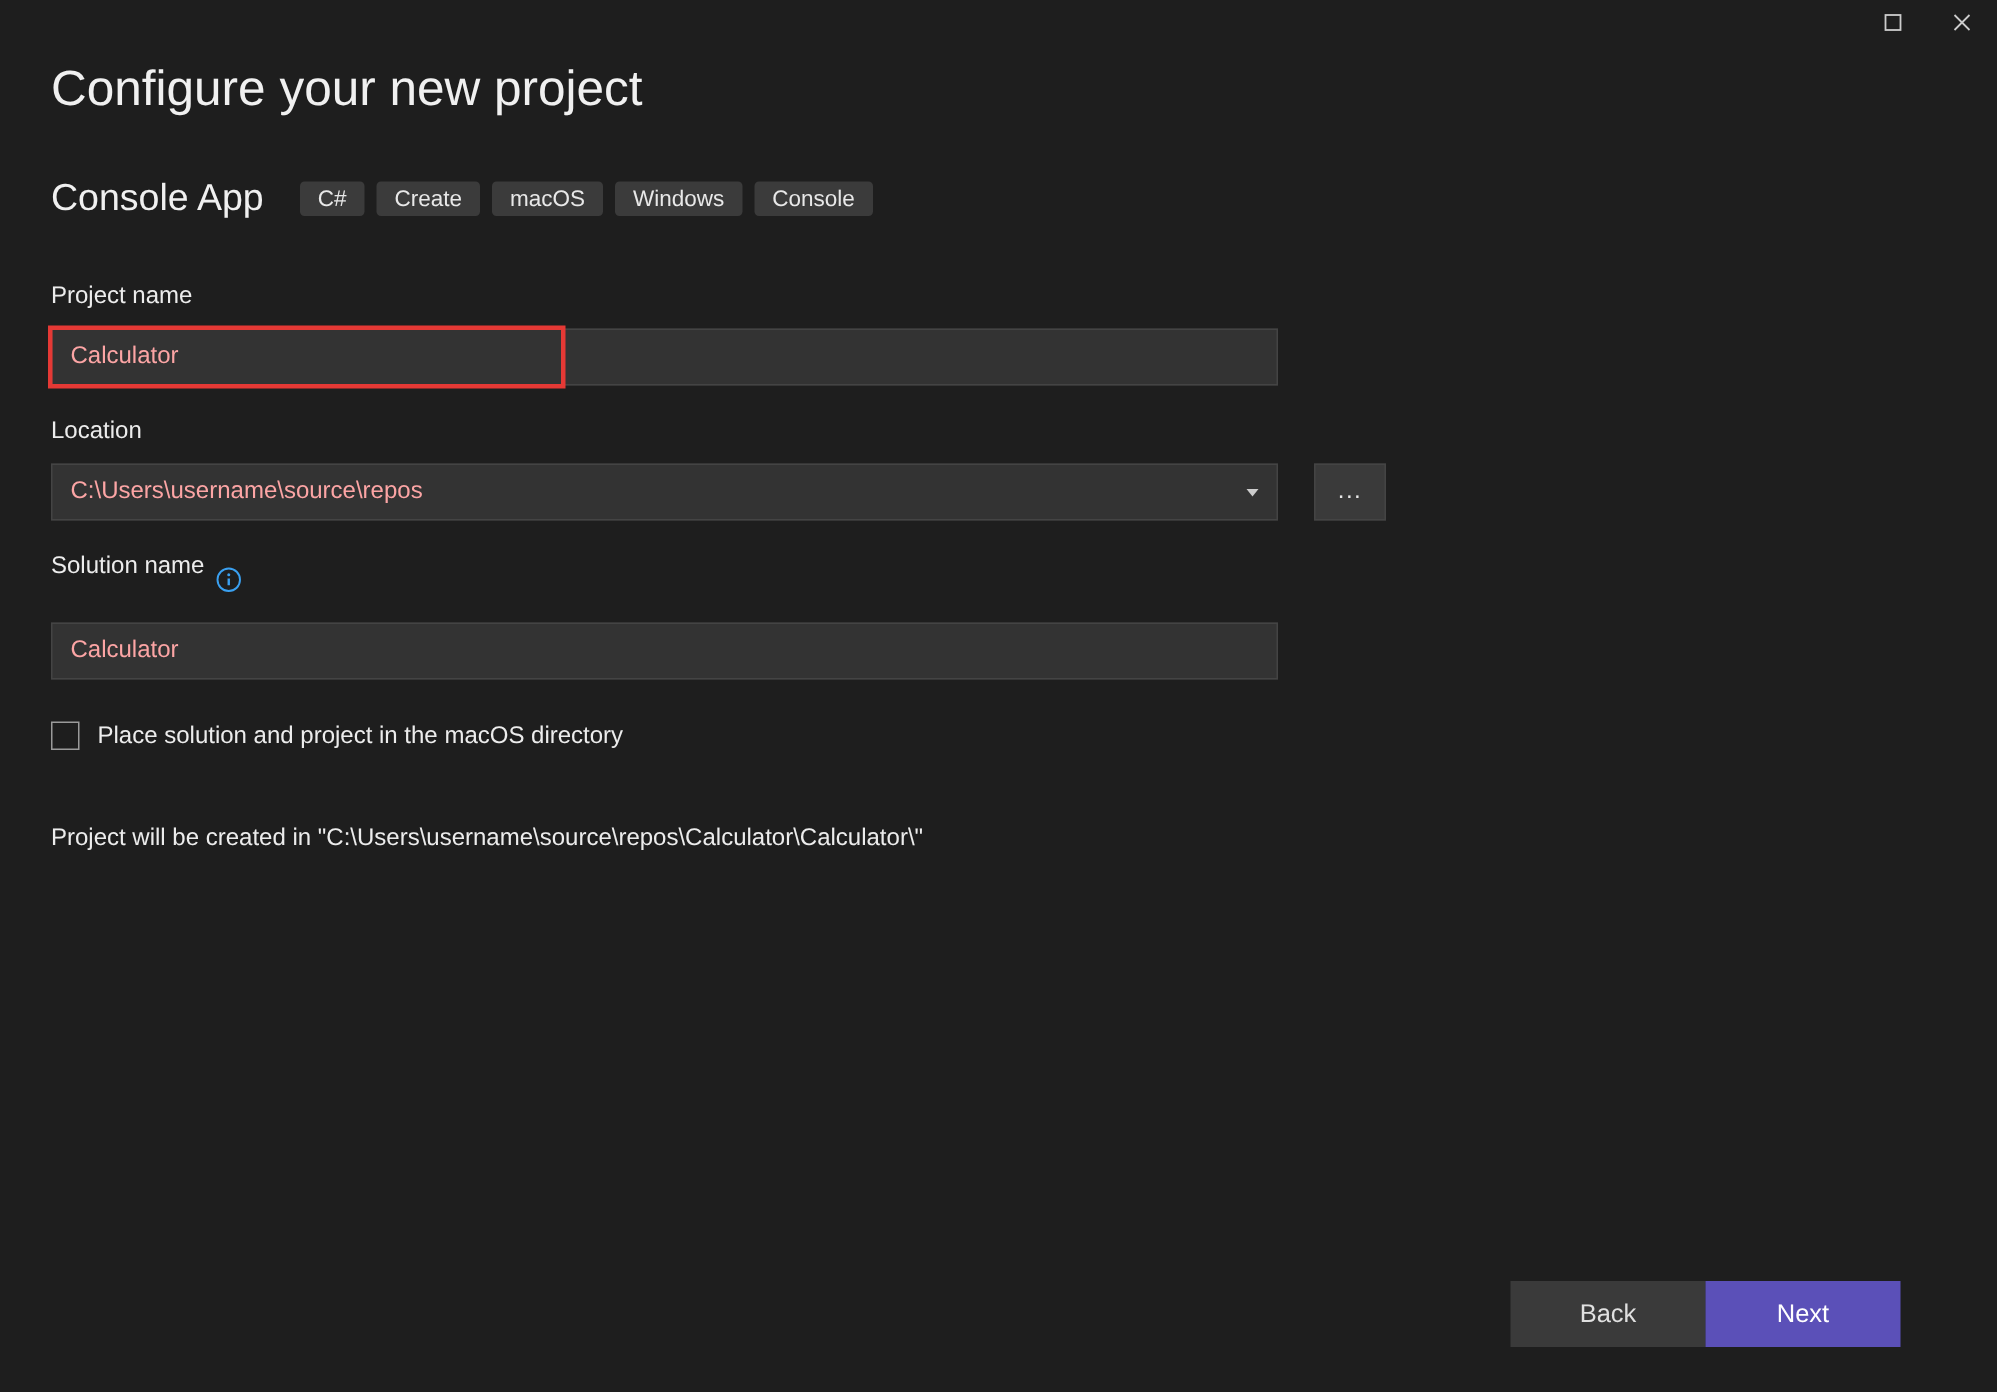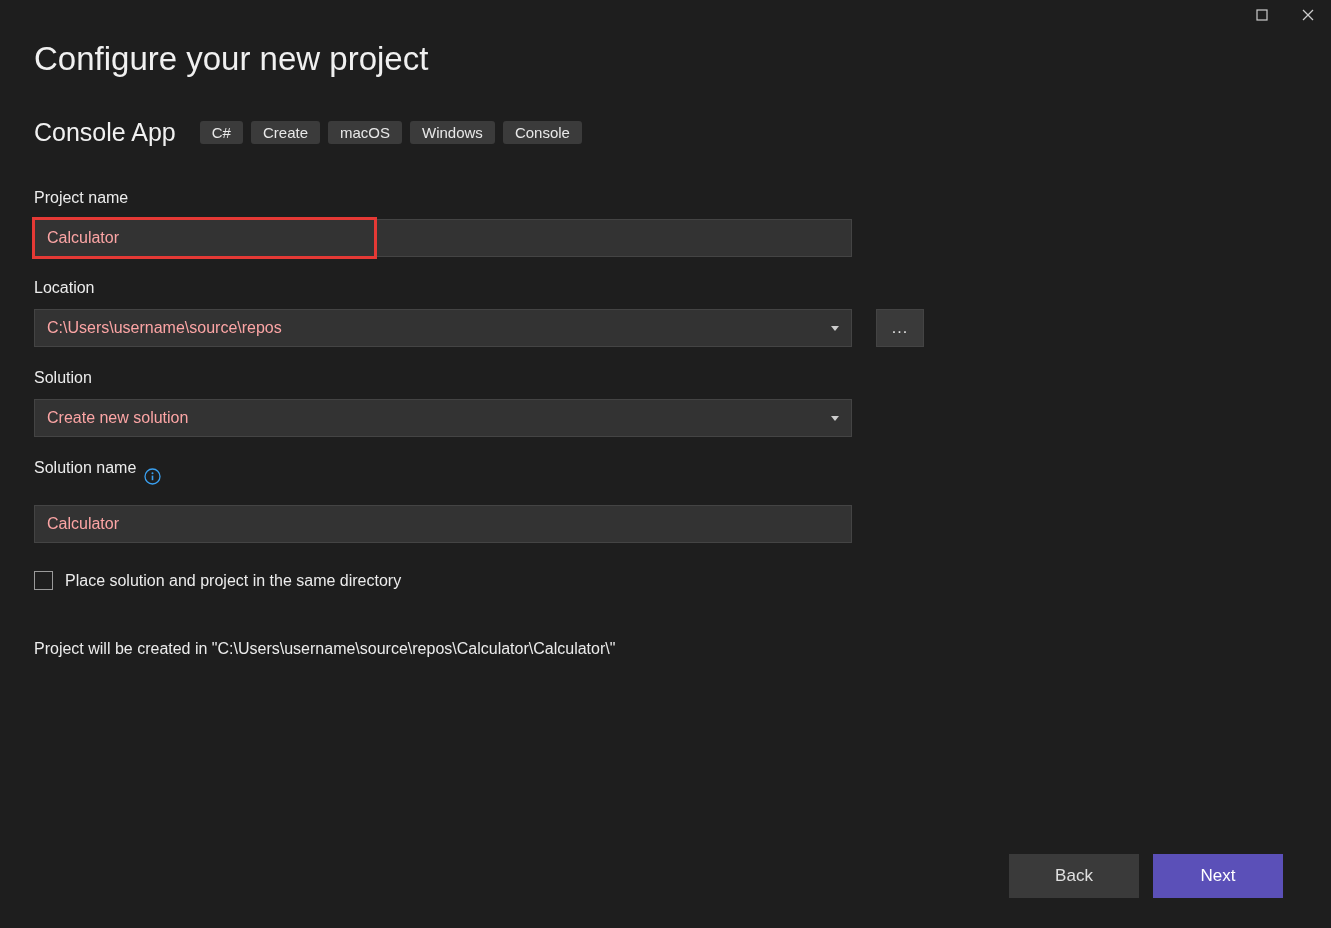--- a/index.html
+++ b/index.html
@@ -162,23 +162,22 @@
       color: #ececec;
     }
     .status-text {
       font-size: 16px;
       color: #ececec;
       margin-top: 24px;
     }
     .footer-btns {
       position: absolute;
       bottom: 30px;
-      right: 48px;
-      display: flex;
-      gap: 14px;
+      right: 64px;
+      display: flex;
     }
     .btn {
       width: 130px;
       height: 44px;
       font-size: 17px;
       border: none;
       cursor: pointer;
       font-family: inherit;
     }
     .btn-back {
@@ -233,45 +232,38 @@
     <label class="field-label">Location</label>
     <div class="input-row">
       <div class="dropdown">
         <span>C:\Users\username\source\repos</span>
         <span class="dropdown-caret"></span>
       </div>
       <div class="browse-btn">...</div>
     </div>
   </div>
 
-  <div class="field-group">
-    <label class="field-label">Solution</label>
-    <div class="dropdown">
-      <span>Create new solution</span>
-      <span class="dropdown-caret"></span>
-    </div>
-  </div>
 
   <div class="field-group">
     <div class="field-label-row">
       <span class="field-label" style="margin-bottom:16px">Solution name</span>
       <span class="info-icon">
         <svg viewBox="0 0 17 17">
             <circle cx="8.5" cy="8.5" r="7.5" fill="none" stroke="#3aa0f0" stroke-width="1.3"></circle>
             <circle cx="8.5" cy="5.2" r="1" fill="#3aa0f0"></circle>
             <line x1="8.5" y1="7.6" x2="8.5" y2="12.2" stroke="#3aa0f0" stroke-width="1.6"></line>
           </svg>
       </span>
     </div>
     <input type="text" class="text-input" value="Calculator" style="">
   </div>
 
   <div class="checkbox-row">
     <div class="checkbox"></div>
-    <span class="checkbox-label">Place solution and project in the same directory</span>
+    <span class="checkbox-label">Place solution and project in the macOS directory</span>
   </div>
 
   <div class="status-text">Project will be created in "C:\Users\username\source\repos\Calculator\Calculator\"</div>
 </div>
 
 <div class="footer-btns">
   <button class="btn btn-back">Back</button>
   <button class="btn btn-next">Next</button>
 </div>
 

